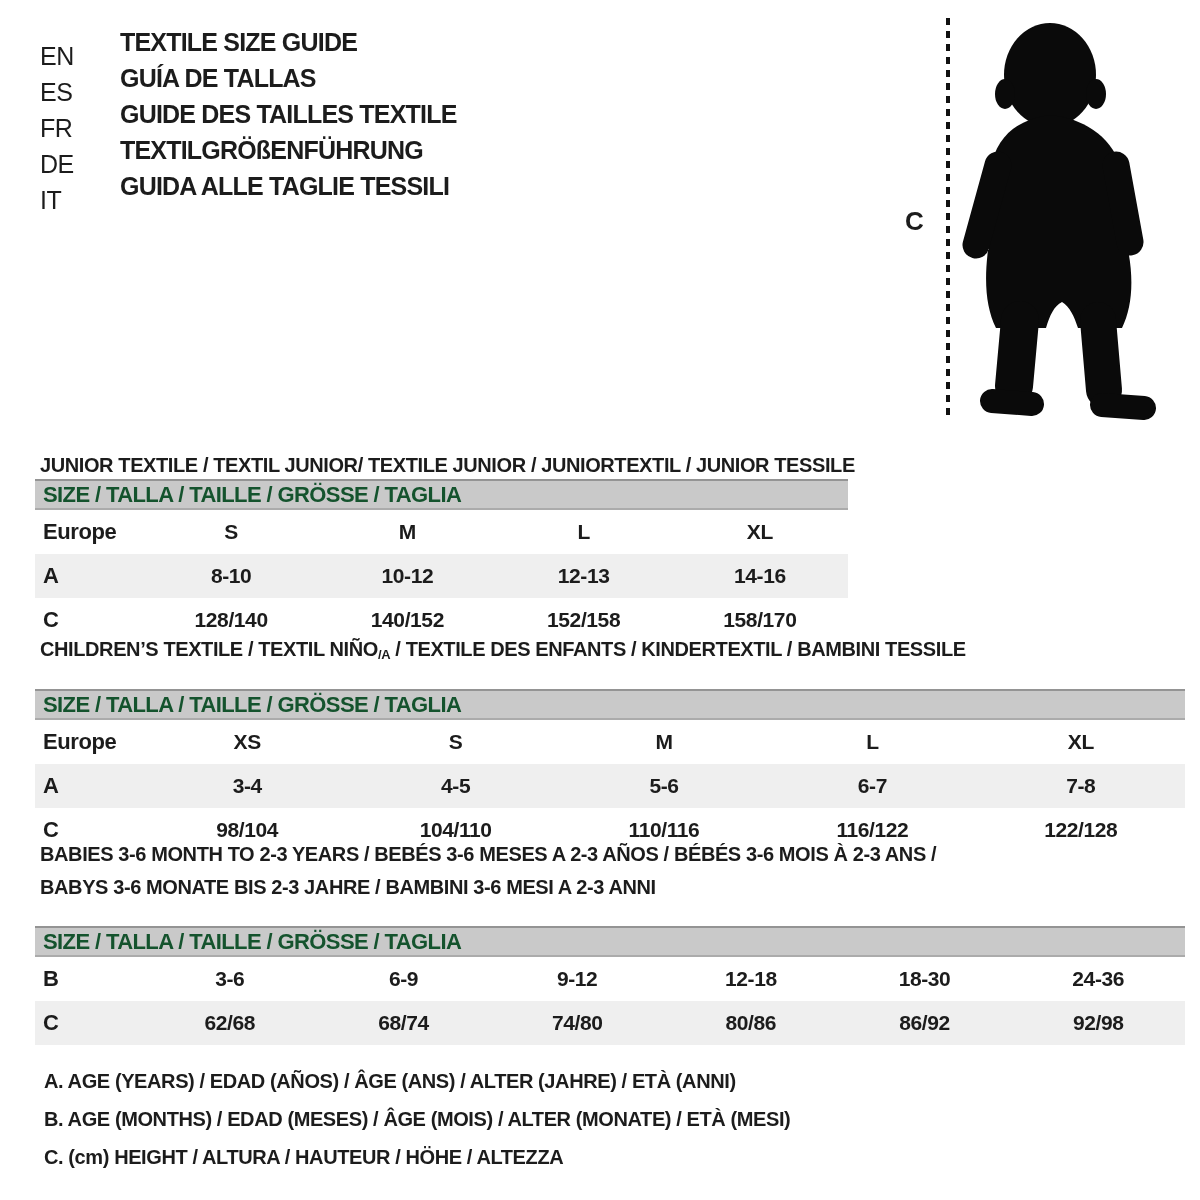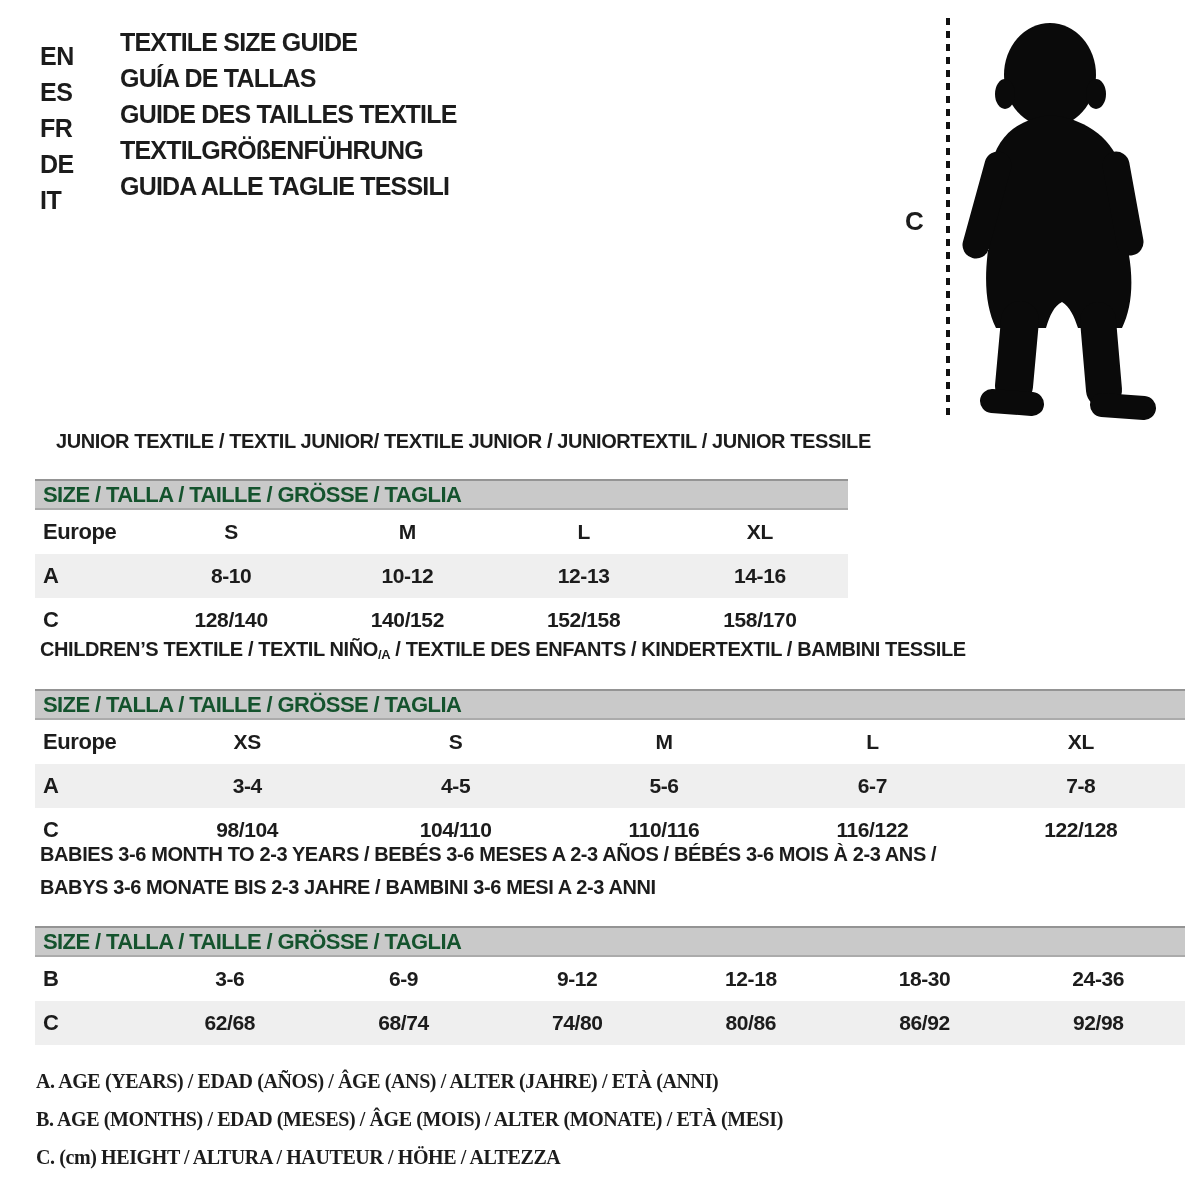--- a/index.html
+++ b/index.html
@@ -6,21 +6,21 @@
   body{
     width:1200px;height:1200px;position:relative;overflow:hidden;
     font-family:"Liberation Sans", sans-serif;
     color:#1c1c1c;
     -webkit-font-smoothing:antialiased;
   }
 
   
   .lang-block{position:absolute;left:40px;top:24px;}
   .lang-row{display:flex;height:36px;align-items:center;}
-  .lang-code{width:80px;font-size:25px;font-weight:bold;letter-spacing:-0.5px;margin-top:28px;}
+  .lang-code{width:80px;font-size:25px;font-weight:normal;letter-spacing:-0.5px;margin-top:28px;}
   .lang-title{font-size:25px;font-weight:bold;letter-spacing:-0.8px;white-space:nowrap;}
 
   
   .measure-line{
     position:absolute;left:946px;top:18px;width:4px;height:398px;
     background:repeating-linear-gradient(to bottom,#111 0 7px,transparent 7px 13px);
   }
   .measure-label{position:absolute;left:905px;top:206px;font-size:26px;font-weight:bold;}
   .baby-figure{position:absolute;left:962px;top:20px;width:200px;height:400px;}
 
@@ -40,21 +40,21 @@
     font-size:22px;font-weight:bold;color:#14532d;letter-spacing:-0.6px;
   }
   .t-row{display:flex;height:44px;align-items:center;font-weight:bold;font-size:21px;letter-spacing:-0.4px;}
   .t-row.shaded{background:#efefef;}
   .cell{flex:1;text-align:center;}
   .cell.label{flex:0 0 100px;text-align:left;padding-left:8px;font-size:22px;}
   .w-junior{width:813px;}
   .w-wide{width:1150px;}
 
   
-  .legend{position:absolute;left:36px;top:1062px;font-family:Liberation Serif, serif;}
+  .legend{position:absolute;left:44px;top:1062px;}
   .legend-line{font-size:20px;font-weight:bold;letter-spacing:-0.4px;line-height:38px;white-space:nowrap;}
 </style>
 </head>
 <body>
 
 <div class="lang-block">
   <div class="lang-row">
     <span class="lang-code">EN</span>
     <span class="lang-title">TEXTILE SIZE GUIDE</span>
   </div>
@@ -87,21 +87,21 @@
     <line x1="36" y1="145" x2="14" y2="225" stroke="#0a0a0a" stroke-width="27" stroke-linecap="round"></line>
     <line x1="154" y1="145" x2="168" y2="222" stroke="#0a0a0a" stroke-width="27" stroke-linecap="round"></line>
     <path d="M26,230 C22,262 24,288 34,308 L84,308 C88,295 92,286 100,282 C108,287 112,296 116,308 L160,308 C170,288 172,260 166,230 Z"></path>
     <line x1="58" y1="300" x2="52" y2="366" stroke="#0a0a0a" stroke-width="38" stroke-linecap="round"></line>
     <line x1="136" y1="300" x2="142" y2="370" stroke="#0a0a0a" stroke-width="36" stroke-linecap="round"></line>
     <line x1="30" y1="381" x2="70" y2="384" stroke="#0a0a0a" stroke-width="24" stroke-linecap="round"></line>
     <line x1="140" y1="385" x2="182" y2="388" stroke="#0a0a0a" stroke-width="24" stroke-linecap="round"></line>
   </g>
 </svg>
 
-<div class="section-title" style="top:430px;margin-left:16px;">JUNIOR TEXTILE / TEXTIL JUNIOR/ TEXTILE JUNIOR / JUNIORTEXTIL / JUNIOR TESSILE</div>
+<div class="section-title" style="top:454px;">JUNIOR TEXTILE / TEXTIL JUNIOR/ TEXTILE JUNIOR / JUNIORTEXTIL / JUNIOR TESSILE</div>
 
 <div class="size-table w-junior" style="top:479px;">
   <div class="t-bar">SIZE / TALLA / TAILLE / GRÖSSE / TAGLIA</div>
   <div class="t-row">
     <div class="cell label">Europe</div>
     <div class="cell">S</div>
     <div class="cell">M</div>
     <div class="cell">L</div>
     <div class="cell">XL</div>
   </div>

